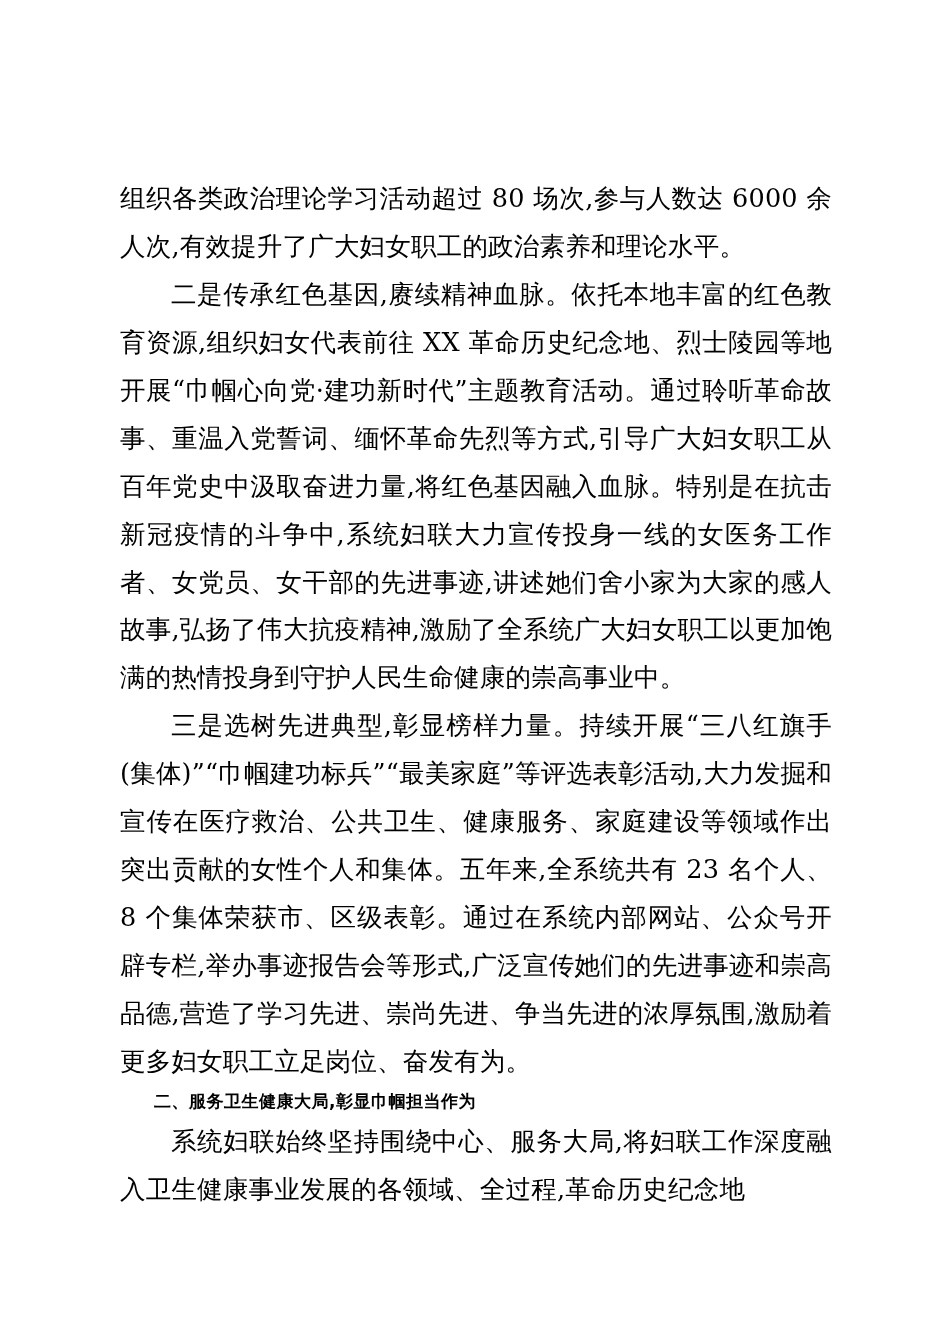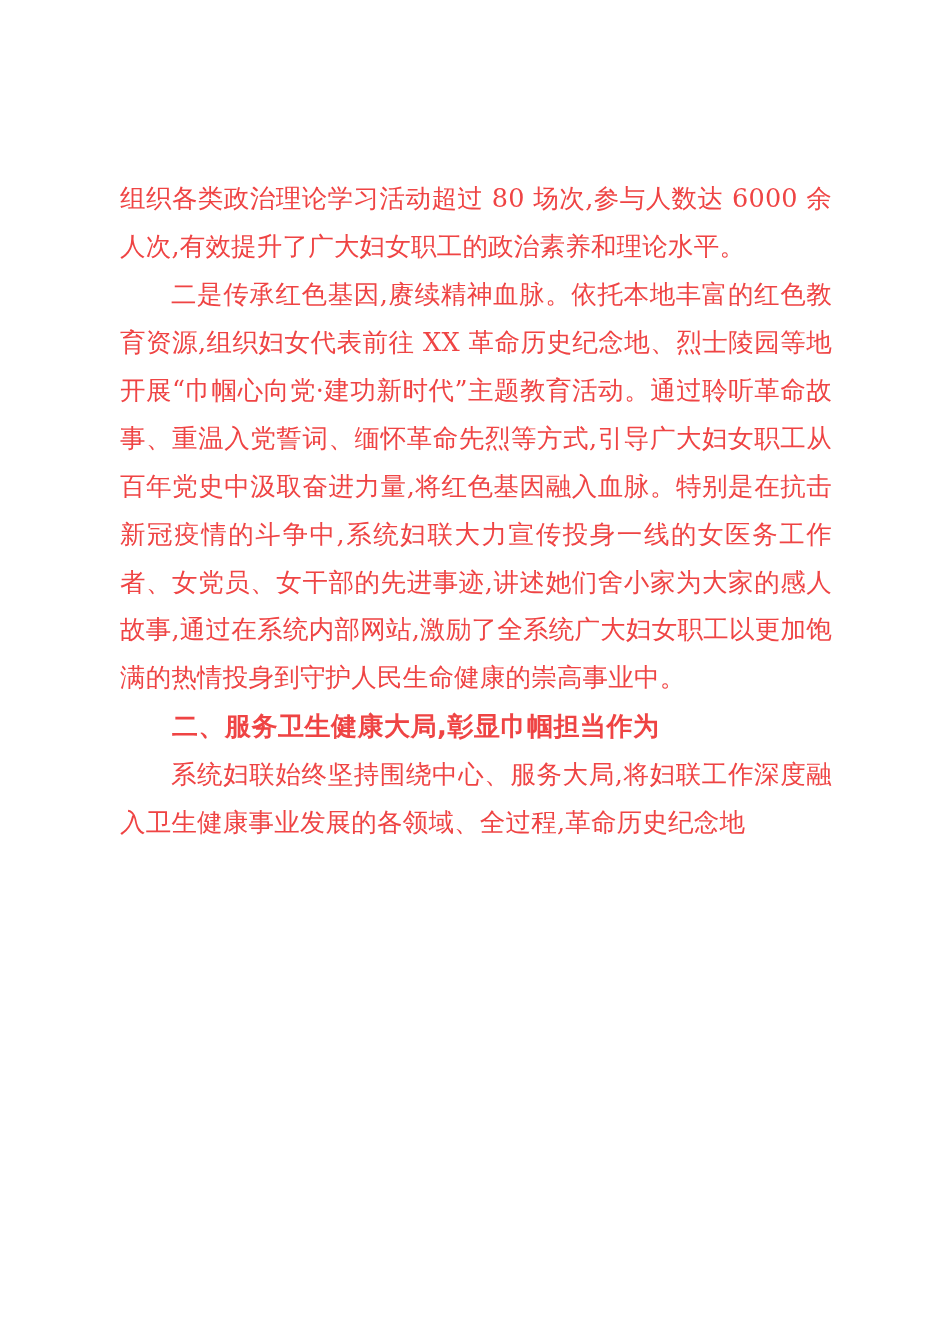--- a/index.html
+++ b/index.html
@@ -8,21 +8,21 @@
     background: #ffffff;
   }
   .page {
     width: 950px;
     height: 1344px;
     position: relative;
     background: #ffffff;
     box-sizing: border-box;
     padding: 175px 118px 60px 120px;
     font-family: "DejaVu Serif", "Liberation Serif", serif;
-    color: #ef4444;
+    color: #000000;
     overflow: hidden;
   }
   .doc-body {
     font-size: 25.5px;
     line-height: 1.88;
     text-align: justify;
     text-justify: inter-ideograph;
     letter-spacing: 0.2px;
   }
   p {
@@ -32,27 +32,28 @@
   .para {
     text-indent: 2em;
   }
   .para-noindent {
     text-indent: 0;
   }
   .heading {
     text-indent: 2em;
     font-weight: bold;
     font-family: "DejaVu Sans", "Liberation Sans", sans-serif;
-    font-size: 26px;
+    font-size: 17px;
     letter-spacing: 0.5px;
   }
 </style>
 </head>
 <body>
 
 <div class="page">
   <div class="doc-body">
     <p class="para-noindent">组织各类政治理论学习活动超过 80 场次,参与人数达 6000 余人次,有效提升了广大妇女职工的政治素养和理论水平。</p>
-    <p class="para">二是传承红色基因,赓续精神血脉。依托本地丰富的红色教育资源,组织妇女代表前往 XX 革命历史纪念地、烈士陵园等地开展“巾帼心向党·建功新时代”主题教育活动。通过聆听革命故事、重温入党誓词、缅怀革命先烈等方式,引导广大妇女职工从百年党史中汲取奋进力量,将红色基因融入血脉。特别是在抗击新冠疫情的斗争中,系统妇联大力宣传投身一线的女医务工作者、女党员、女干部的先进事迹,讲述她们舍小家为大家的感人故事,通过在系统内部网站,激励了全系统广大妇女职工以更加饱满的热情投身到守护人民生命健康的崇高事业中。</p>
+    <p class="para">二是传承红色基因,赓续精神血脉。依托本地丰富的红色教育资源,组织妇女代表前往 XX 革命历史纪念地、烈士陵园等地开展“巾帼心向党·建功新时代”主题教育活动。通过聆听革命故事、重温入党誓词、缅怀革命先烈等方式,引导广大妇女职工从百年党史中汲取奋进力量,将红色基因融入血脉。特别是在抗击新冠疫情的斗争中,系统妇联大力宣传投身一线的女医务工作者、女党员、女干部的先进事迹,讲述她们舍小家为大家的感人故事,弘扬了伟大抗疫精神,激励了全系统广大妇女职工以更加饱满的热情投身到守护人民生命健康的崇高事业中。</p>
+    <p class="para">三是选树先进典型,彰显榜样力量。持续开展“三八红旗手(集体)”“巾帼建功标兵”“最美家庭”等评选表彰活动,大力发掘和宣传在医疗救治、公共卫生、健康服务、家庭建设等领域作出突出贡献的女性个人和集体。五年来,全系统共有 23 名个人、8 个集体荣获市、区级表彰。通过在系统内部网站、公众号开辟专栏,举办事迹报告会等形式,广泛宣传她们的先进事迹和崇高品德,营造了学习先进、崇尚先进、争当先进的浓厚氛围,激励着更多妇女职工立足岗位、奋发有为。</p>
     <p class="heading">二、服务卫生健康大局,彰显巾帼担当作为</p>
     <p class="para">系统妇联始终坚持围绕中心、服务大局,将妇联工作深度融入卫生健康事业发展的各领域、全过程,革命历史纪念地</p>
   </div>
 </div>
 
 </body></html>

